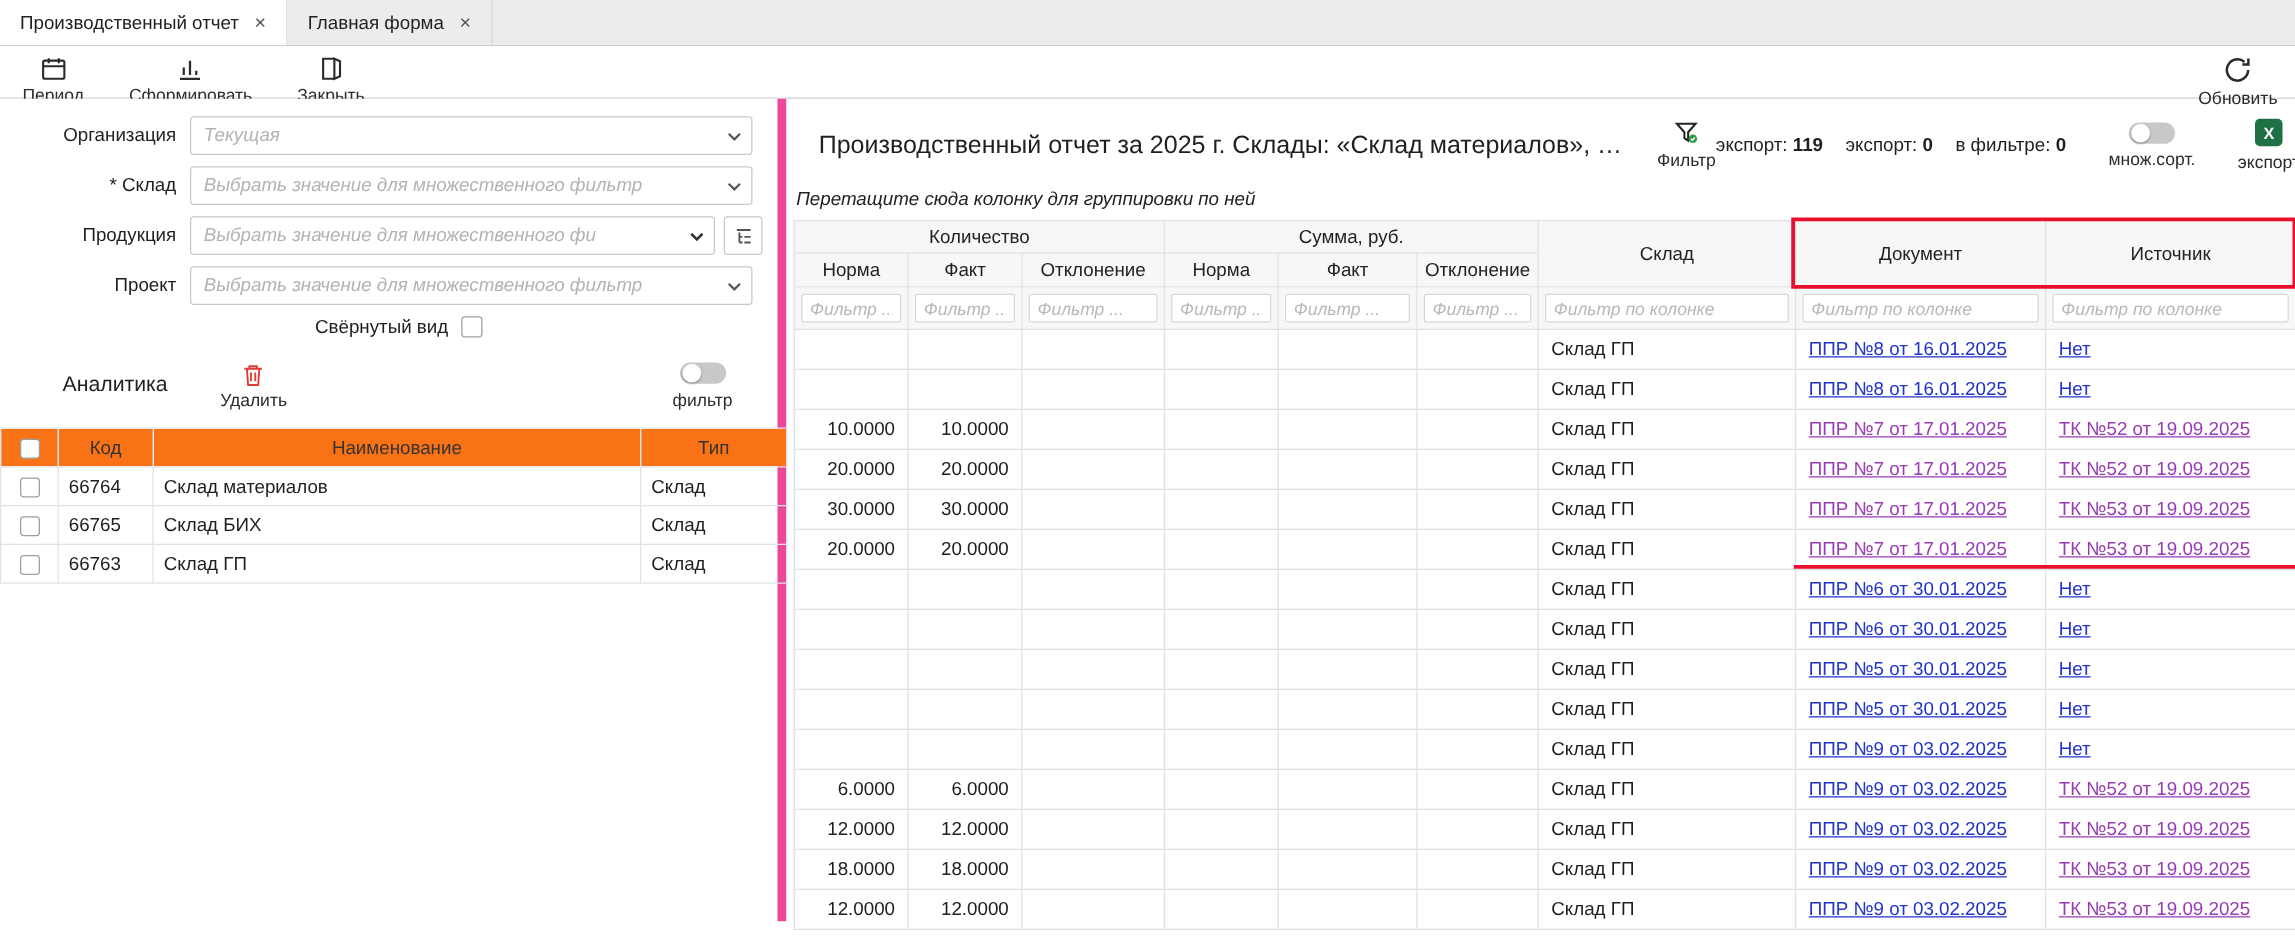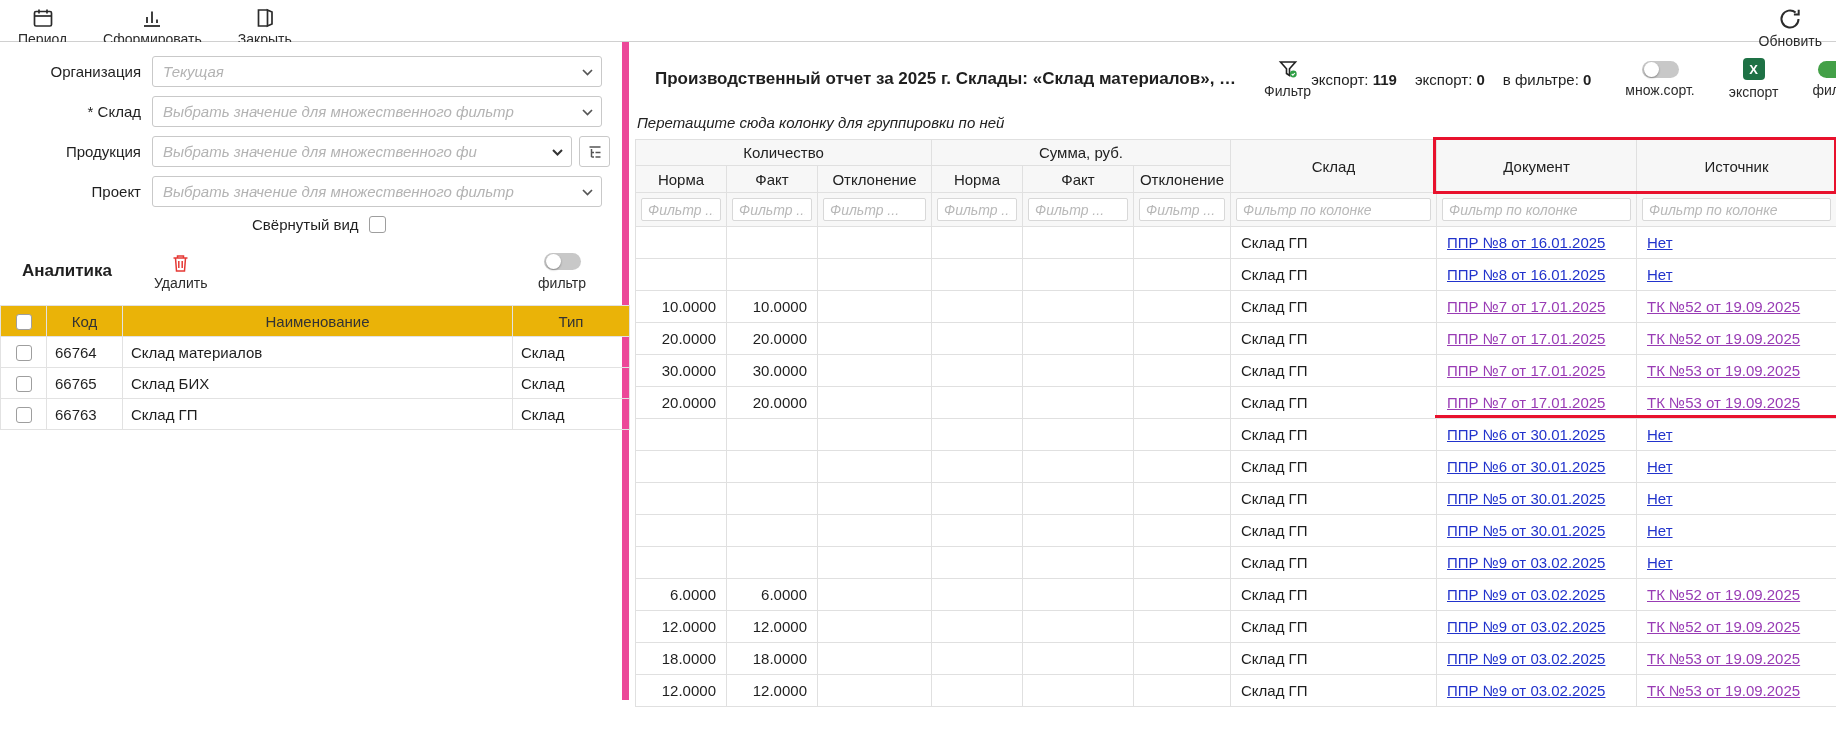--- a/index.html
+++ b/index.html
@@ -41,44 +41,44 @@
   .f-input input::placeholder { font-style: italic; color: #b3b3b3; }
   .chev { position: absolute; right: 8px; top: 12px; line-height: 0; cursor: pointer; }
   .tree-btn { width: 31px; height: 31px; border: 1px solid #c9c9c9; border-radius: 3px; margin-left: 7px;
               display: flex; align-items: center; justify-content: center; cursor: pointer; background: #fff; }
 
   .collapsed-row { display: flex; align-items: center; gap: 10px; padding-left: 252px; margin-top: 3px; }
   .checkbox { width: 17px; height: 17px; border: 1.5px solid #9e9e9e; border-radius: 3px;
               background: #fff; display: inline-block; cursor: pointer; flex: none; }
 
   .analytics-head { display: flex; align-items: flex-start; padding: 20px 36px 0 22px; }
-  .a-title { font-size: 17px; font-weight: bold; margin-top: 8px; }
+  .a-title { font-size: 17px; font-weight: normal; margin-top: 8px; margin-left: 28px; }
   .a-del { display: flex; flex-direction: column; align-items: center; gap: 2px; margin-left: 42px; cursor: pointer; }
   .a-del .ico { color: var(--trash-red, #e53935); line-height: 0; }
   .small-lbl { font-size: 14px; color: #2b2b2b; white-space: nowrap; }
   .a-filter { margin-left: auto; display: flex; flex-direction: column; align-items: center; gap: 5px; }
 
   .toggle { width: 37px; height: 17px; border-radius: 9px; background: #c8c8c8; position: relative;
             display: inline-block; cursor: pointer; }
   .toggle::after { content: ""; position: absolute; top: 1px; left: 2px; width: 15px; height: 15px;
                    border-radius: 50%; background: #fff; box-shadow: 0 1px 2px rgba(0,0,0,.35); }
   .toggle.on { background: var(--toggle-on, #43a047); }
   .toggle.on::after { left: 20px; }
 
   .a-table { border-collapse: collapse; width: 629px; margin-top: 14px; table-layout: fixed; }
   .a-table th, .a-table td { border: 1px solid #e2e2e2; height: 31px; font-size: 15px; font-weight: normal;
                              padding: 0 8px; text-align: left; overflow: hidden; white-space: nowrap; }
-  .a-table thead th { background: #eab308; text-align: center; padding: 0; color: #333; }
+  .a-table thead th { background: #f97316; text-align: center; padding: 0; color: #333; }
   .a-table .chk-cell { text-align: center; padding: 0; }
   .a-table .chk-cell .checkbox { width: 16px; height: 16px; vertical-align: middle; }
 
   
   .right-panel { flex: 1; min-width: 0; }
   .report-header { display: flex; align-items: center; padding: 16px 16px 0 26px; }
-  .rh-title { font-size: 17px; font-weight: bold; white-space: nowrap; }
+  .rh-title { font-size: 20px; font-weight: normal; white-space: nowrap; }
   .rh-col { display: flex; flex-direction: column; align-items: center; gap: 4px; cursor: pointer; }
   .funnel-col { margin-left: 28px; }
   .rh-stats { margin-left: auto; display: flex; gap: 18px; font-size: 15px; align-items: center; white-space: nowrap; }
   .rh-stats b { font-weight: bold; }
   .ml34 { margin-left: 34px; }
   .excel { width: 22px; height: 22px; border-radius: 4px; background: var(--excel-green, #1e7145); color: #fff;
            display: flex; align-items: center; justify-content: center; font-weight: bold; font-size: 13px; }
   .excel::before { content: "X"; }
 
   .group-hint { margin: 14px 0 0 8px; font-style: italic; font-size: 15px; color: #222; }
@@ -102,20 +102,30 @@
   .annotation-box { position: absolute; left: 798px; top: -2px; width: 404px; height: 57px;
                     border: 3px solid var(--annotation, #e8112d); pointer-events: none; }
   .annotation-underline { position: absolute; left: 800px; top: 276px; width: 401px; height: 3px;
                           background: var(--annotation, #e8112d); pointer-events: none; }
 </style>
 </head>
 <body>
 
 <div class="app">
 
+  <div class="tabbar">
+    <div class="tab active">
+      <span class="tab-label">Производственный отчет</span>
+      <span class="tab-close"></span>
+    </div>
+    <div class="tab">
+      <span class="tab-label">Главная форма</span>
+      <span class="tab-close"></span>
+    </div>
+  </div>
 
   <div class="toolbar">
     <div class="tb-btn">
       <span class="tb-ico">
         <svg width="22" height="22" viewBox="0 0 22 22">
             <rect x="2.5" y="4.5" width="17" height="14.5" rx="1.5" fill="none" stroke="#2b2b2b" stroke-width="1.7"></rect>
             <line x1="2.5" y1="9" x2="19.5" y2="9" stroke="#2b2b2b" stroke-width="1.7"></line>
             <line x1="7" y1="2.5" x2="7" y2="6.5" stroke="#2b2b2b" stroke-width="1.7"></line>
             <line x1="15" y1="2.5" x2="15" y2="6.5" stroke="#2b2b2b" stroke-width="1.7"></line>
           </svg>

